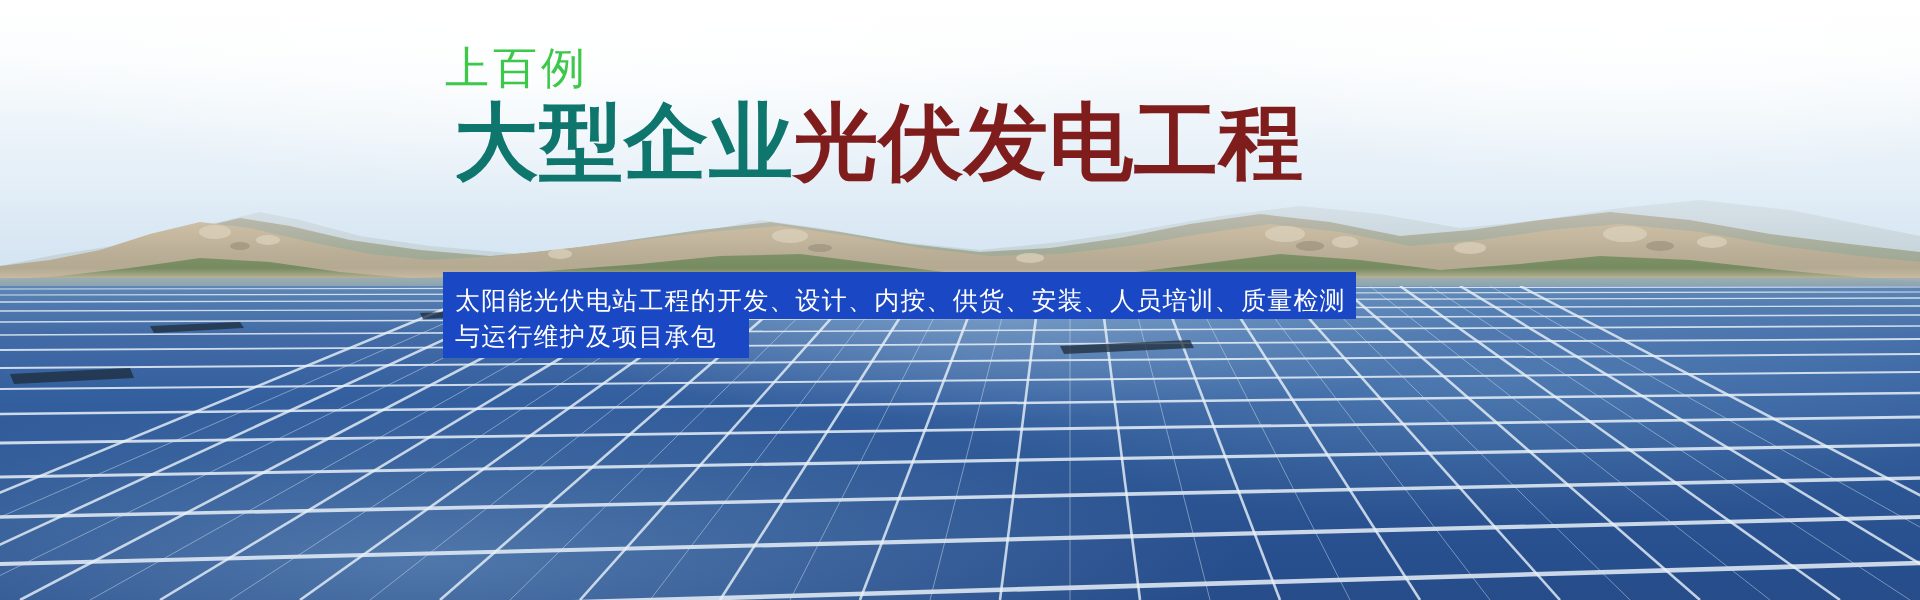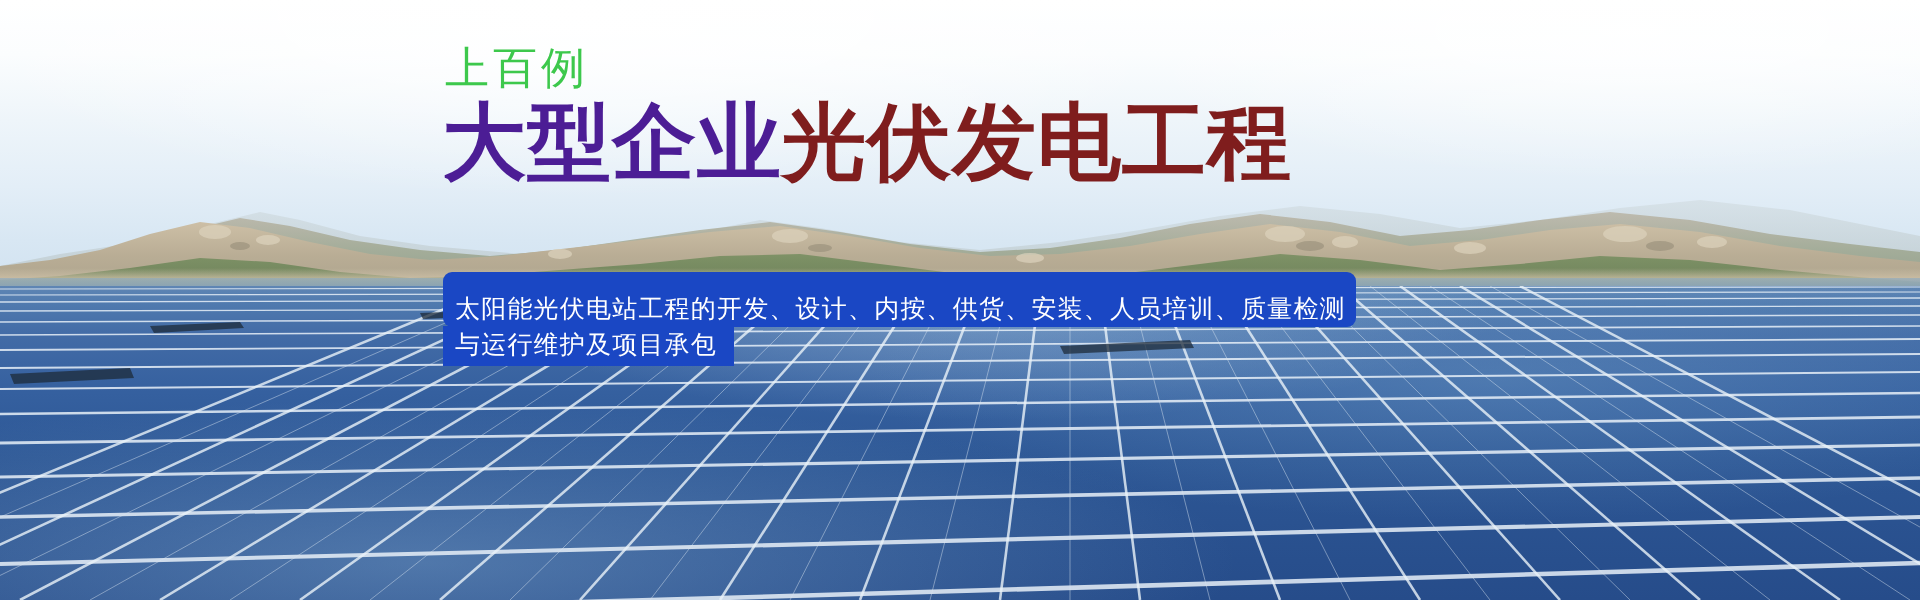--- a/index.html
+++ b/index.html
@@ -130,21 +130,21 @@
   .headline {
     position: absolute;
     left: 442px;
     top: 96px;
     font-size: 84px;
     line-height: 92px;
     font-weight: 700;
     letter-spacing: 1px;
     white-space: nowrap;
   }
-  .headline .h-blue  { color: #4c1d95; }
+  .headline .h-blue  { color: #0f766e; margin-left: 12px; }
   .headline .h-green { color: #7f1d1d; }
 
   .english {
     position: absolute;
     left: 446px;
     top: 224px;
     font-size: 25px;
     line-height: 28px;
     letter-spacing: 2.1px;
     color: #1c3fd4;
@@ -174,25 +174,24 @@
     display: block;
   }
   .descbox .line2 {
     display: inline-block;
     background: #1a47c4;
   }
   .descbox.bg-none { background: transparent; padding: 0; }
   .descbox .line1 {
     display: inline-block;
     background: #1a47c4;
-    padding: 20px 10px 2px 12px;
-    border-radius: 9px;
+    padding: 12px 10px 2px 12px;
   }
   .descbox .line2 {
-    padding: 2px 17px 5px 12px;
+    padding: 2px 32px 5px 12px;
     margin-top: -1px;
     text-align: right;
   }
 </style>
 </head>
 <body>
 
 <div id="banner">
 
   <div class="sky"></div>

